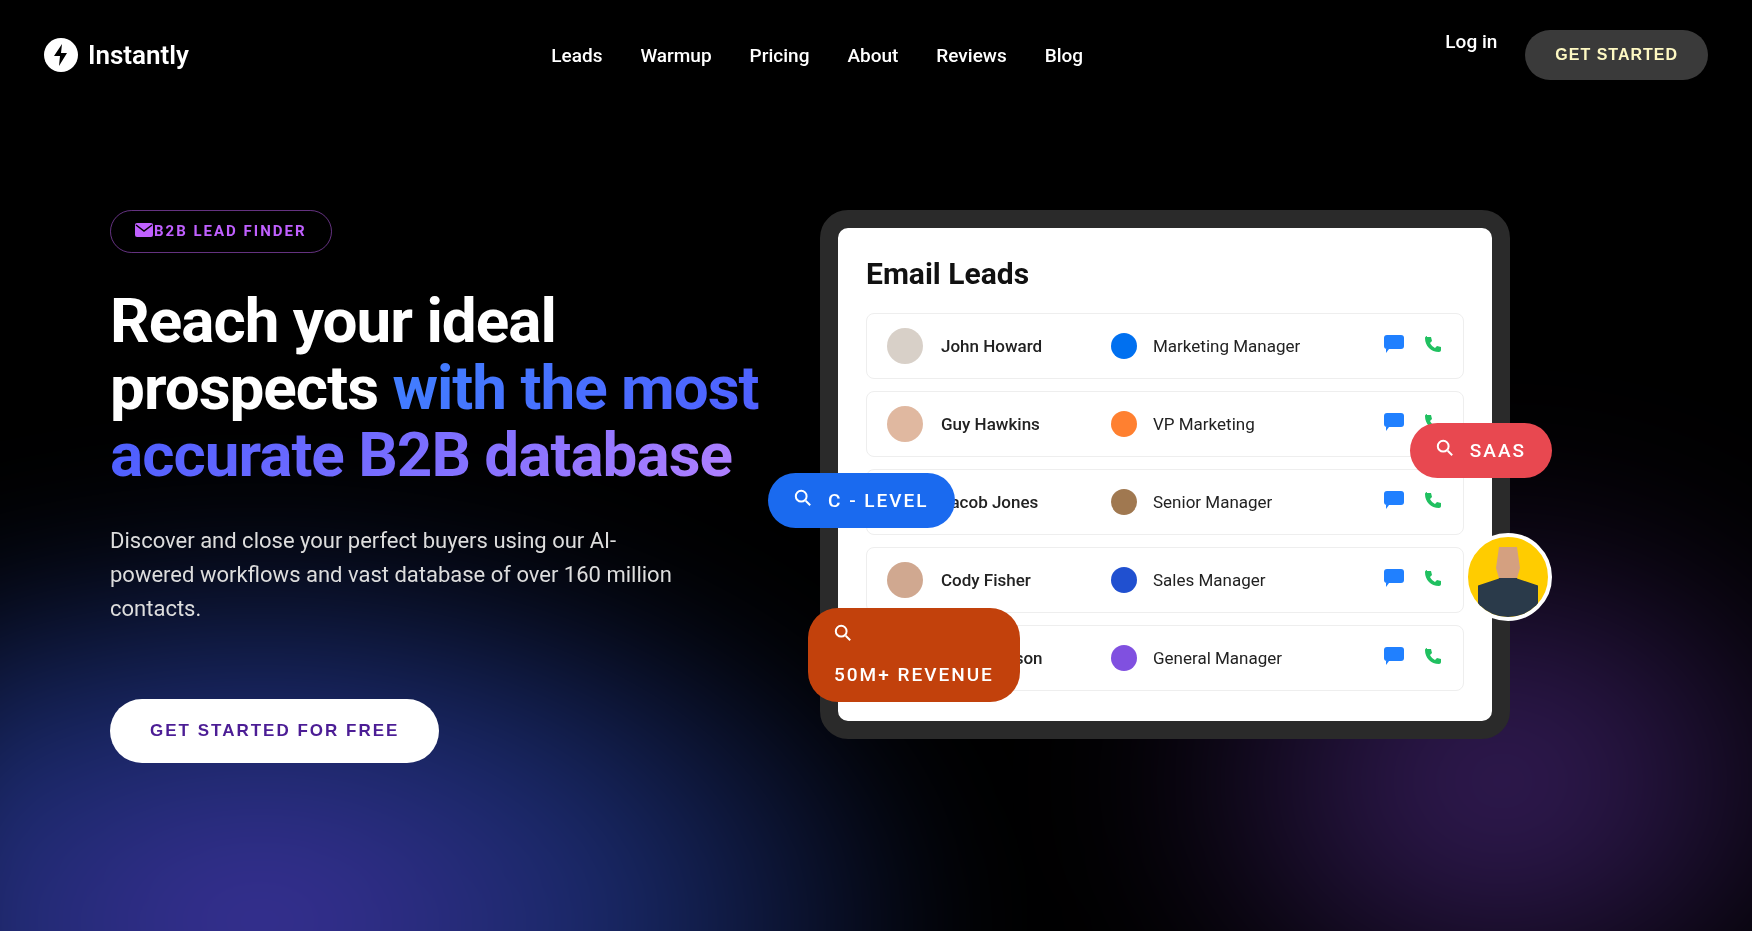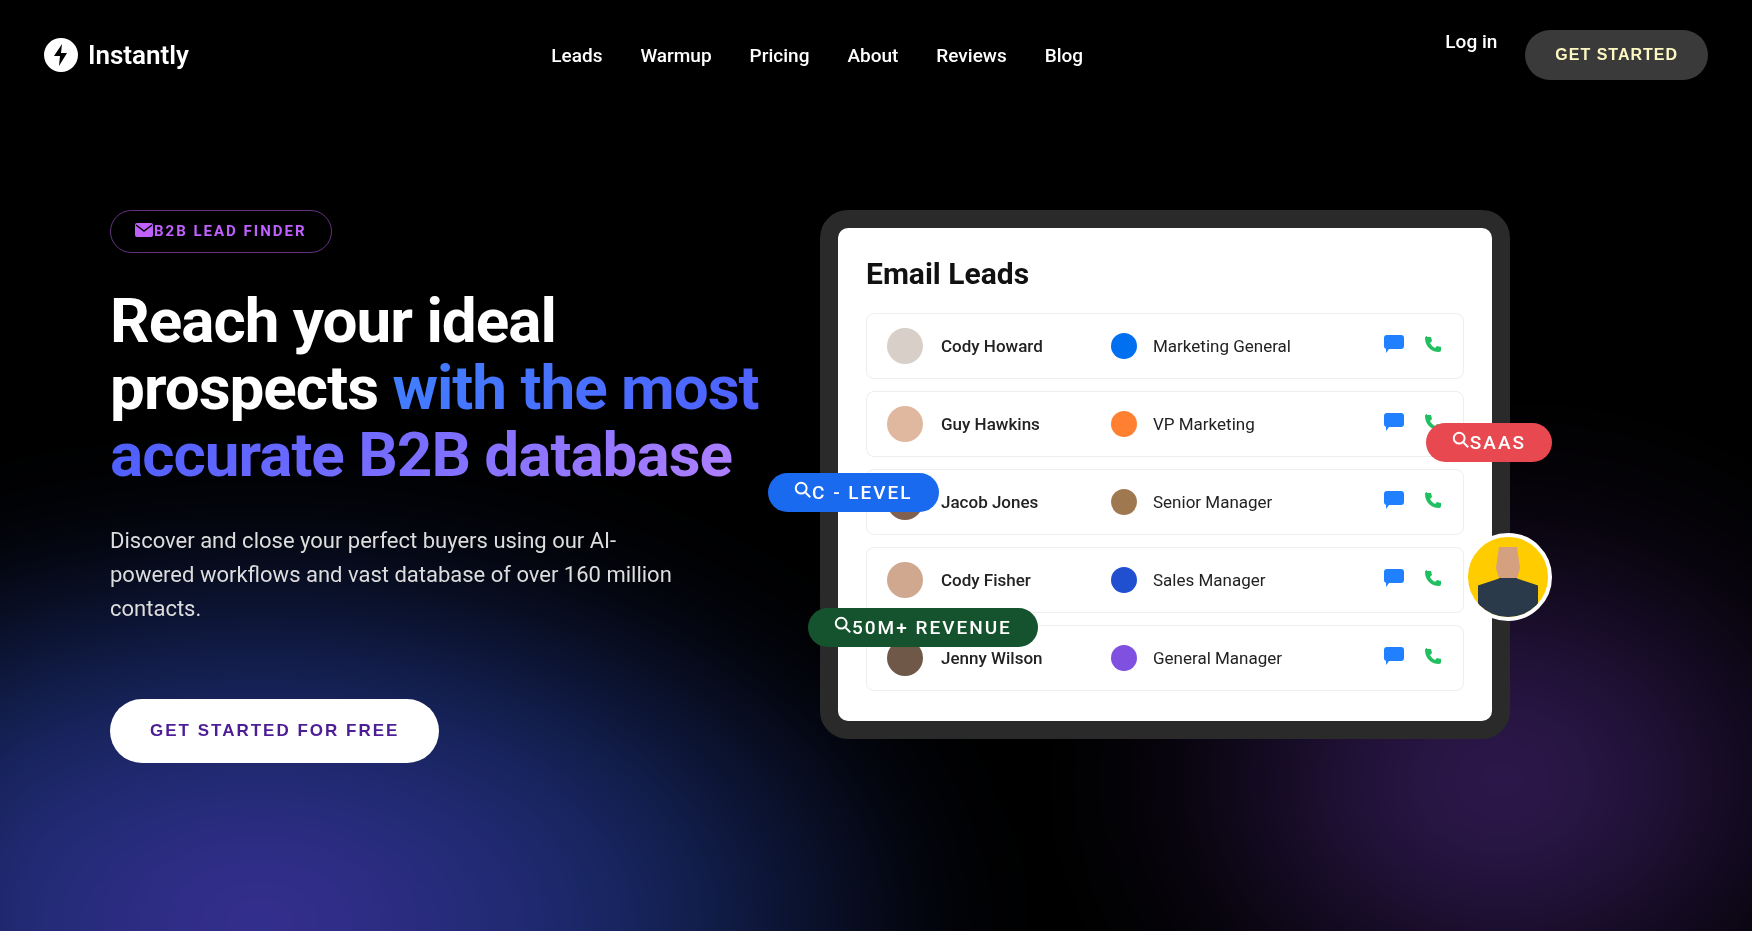--- a/index.html
+++ b/index.html
@@ -202,31 +202,31 @@
 .lead-actions {
   display: flex;
   gap: 18px;
 }
 .chat-icon { color: #2080ff; }
 .phone-icon { color: #20c060; }
 .float-pill {
   position: absolute;
   display: flex;
   align-items: flex-start;
-  gap: 0;
-  padding: 8px 26px;
+  gap: 16px;
+  padding: 16px 26px;
   border-radius: 30px;
   font-size: 19px;
   font-weight: 500;
   letter-spacing: 2px;
   color: #fff;
   z-index: 20;
 }
 .pill-blue { background: #1a6aef; top: 245px; left: -70px; }
-.pill-green { background: #14532d; top: 380px; left: -30px; }
+.pill-green { background: #c2410c; top: 380px; left: -30px; flex-direction: column; }
 .pill-red { background: #e84850; top: 195px; right: -60px; }
 .float-avatar {
   position: absolute;
   width: 88px;
   height: 88px;
   border-radius: 50%;
   background: #ffcc00;
   border: 4px solid #fff;
   top: 305px;
   right: -60px;
@@ -289,23 +289,23 @@
     <p class="subtext">Discover and close your perfect buyers using our AI-powered workflows and vast database of over 160 million contacts.</p>
     <button class="cta-btn">GET STARTED FOR FREE</button>
   </div>
 
   <div class="right-col">
     <div class="card">
       <h2 class="card-title">Email Leads</h2>
       <div id="leads-container">
           <div class="lead-row">
     <div class="avatar" style="background:#d8d0c8"></div>
-    <div class="lead-name">Cody Howard</div>
+    <div class="lead-name">John Howard</div>
     <div class="company-icon" style="background:#0070f0"></div>
-    <div class="lead-title">Marketing General</div>
+    <div class="lead-title">Marketing Manager</div>
     <div class="lead-actions">
       <span class="chat-icon"><svg width="22" height="20" viewBox="0 0 22 20" fill="currentColor">
                   <rect x="1" y="1" width="20" height="14" rx="3"></rect>
                   <path d="M6 15l-3 4v-4"></path>
                 </svg></span>
       <span class="phone-icon"><svg width="20" height="20" viewBox="0 0 20 20" fill="currentColor">
                   <path d="M4 2c-1 0-2 1-2 2 0 8 6 14 14 14 1 0 2-1 2-2v-3l-4-1-2 2c-2-1-4-3-5-5l2-2-1-4H4z"></path>
                 </svg></span>
     </div>
           </div>

